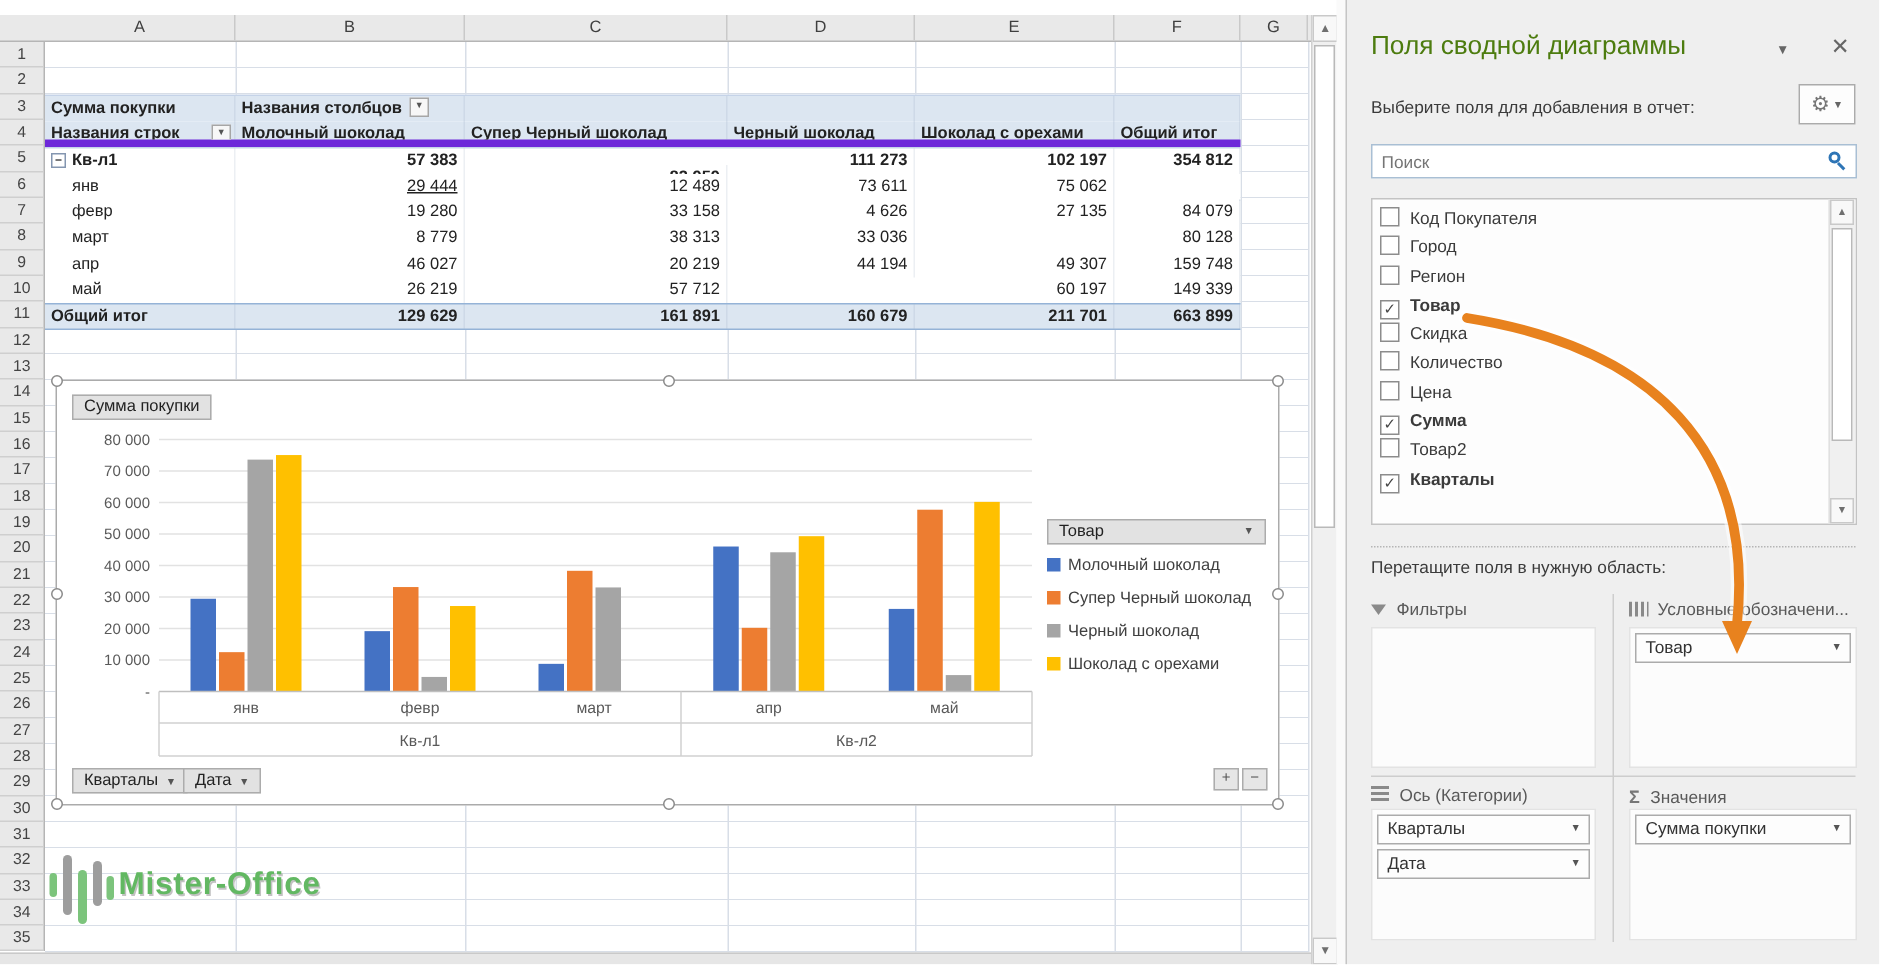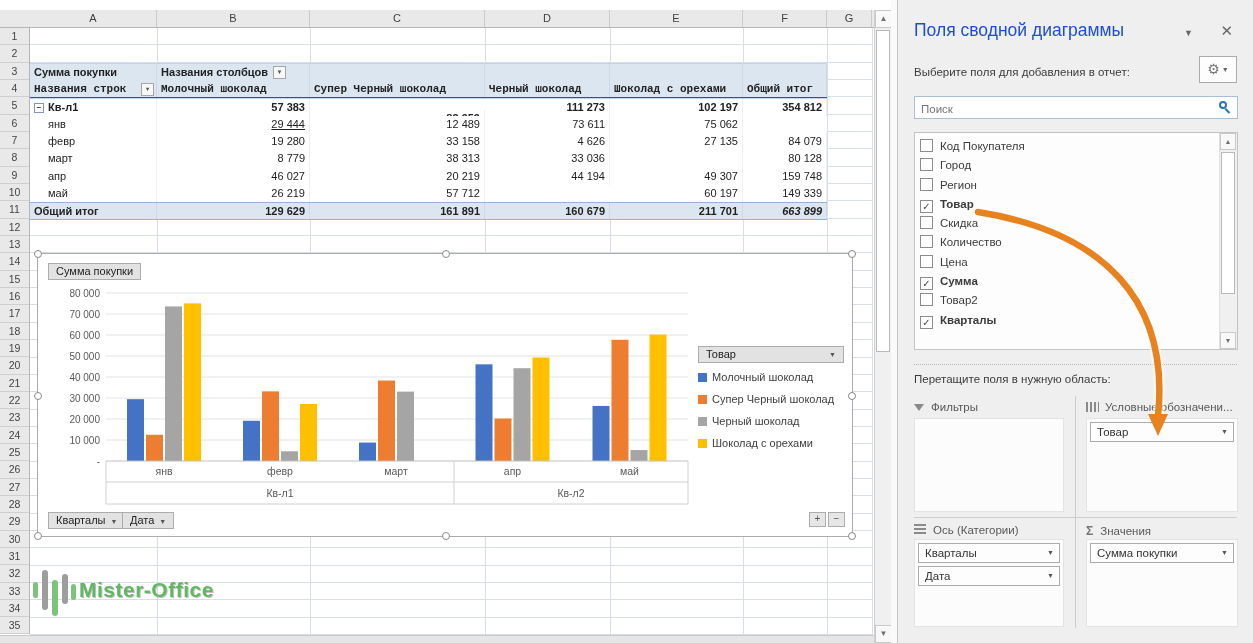--- a/index.html
+++ b/index.html
@@ -23,21 +23,21 @@
   
   .vscroll{position:absolute;left:874px;top:10px;width:17px;height:633px;background:#F0F0F0;border-left:1px solid #D0D0D0;box-sizing:border-box;}
   .vs-btn{position:absolute;left:0;width:17px;height:18px;background:#F8F8F8;border:1px solid #C9C9C9;box-sizing:border-box;
           font-size:8px;color:#6F6F6F;text-align:center;line-height:16px;}
   .vs-thumb{position:absolute;left:1px;top:20px;width:14px;height:322px;background:#FFF;border:1px solid #B9B9B9;box-sizing:border-box;}
   .gapcol{position:absolute;left:891px;top:0;width:6px;height:643px;background:#FAFAFA;}
   
   .pivot{position:absolute;left:30px;top:62.7px;width:797px;background:#fff;border-top:1px solid #C5D3E8;font-size:11px;}
   .prow{display:flex;height:17.343px;line-height:17px;box-sizing:border-box;}
   .prow.hdr,.prow.hdr2,.prow.total{background:#DCE6F1;font-weight:bold;}
-  .prow.hdr2{border-bottom:1px solid #6d28d9;font-family:Liberation Mono, monospace;}
+  .prow.hdr2{border-bottom:5px solid #6d28d9;}
   .prow.group{font-weight:bold;border-top:1px solid #C5D3E8;}
   .prow.total{border-top:1px solid #95B3D7;border-bottom:1px solid #95B3D7;}
   .pcell{position:relative;box-sizing:border-box;padding:0 4px;white-space:nowrap;overflow:hidden;
          border-right:1px solid rgba(120,140,170,0.14);}
   .pcell.num{text-align:right;}
   .pcell.indent{padding-left:18px;}
   .ddbtn{display:inline-block;width:13px;height:13px;background:#F7F7F7;border:1px solid #A6A6A6;box-sizing:border-box;
          font-size:6px;line-height:11px;text-align:center;color:#555;vertical-align:middle;margin-left:5px;}
   .ddbtn.right{position:absolute;right:2px;top:2px;margin:0;}
   .collapse{display:inline-block;width:10px;height:10px;border:1px solid #8496B0;box-sizing:border-box;background:#fff;
@@ -233,21 +233,21 @@
         <div class="pcell num" style="width: 125px; margin-top: 46px;">5 211</div>
         <div class="pcell num" style="width: 133px; text-align: right;">60 197</div>
         <div class="pcell num" style="width: 84px;">149 339</div>
       </div>
       <div class="prow total">
         <div class="pcell" style="width: 127px;">Общий итог</div>
         <div class="pcell num" style="width: 153px;">129 629</div>
         <div class="pcell num" style="width: 175px;">161 891</div>
         <div class="pcell num" style="width: 125px;">160 679</div>
         <div class="pcell num" style="width: 133px;">211 701</div>
-        <div class="pcell num" style="width: 84px; font-style: italic;">663 899</div>
+        <div class="pcell num" style="width: 84px;">663 899</div>
       </div>
     </div>
 
   <div class="chart">
     <div class="handle" style="left:-4px;top:-4px"></div>
     <div class="handle" style="left:404px;top:-4px"></div>
     <div class="handle" style="right:-4px;top:-4px"></div>
     <div class="handle" style="left:-4px;top:138px"></div>
     <div class="handle" style="right:-4px;top:138px"></div>
     <div class="handle" style="left:-4px;bottom:-4px"></div>
@@ -342,21 +342,21 @@
   </div>
 
   <div class="vscroll">
     <div class="vs-btn" style="top:0">▲</div>
     <div class="vs-thumb"></div>
     <div class="vs-btn" style="bottom:0">▼</div>
   </div>
   <div class="gapcol"></div>
 
   <div class="panel">
-    <div class="ptitle" style="color: #1d4ed8;">Поля сводной диаграммы</div>
+    <div class="ptitle" style="color: #4d7c0f;">Поля сводной диаграммы</div>
     <div class="pcaret">▼</div>
     <div class="pclose">✕</div>
 
     <div class="psub">Выберите поля для добавления в отчет:</div>
     <div class="gearbtn">
       <span class="gear">⚙</span><span class="arr">▼</span>
     </div>
 
     <div class="search">
       <input placeholder="Поиск" style="">

